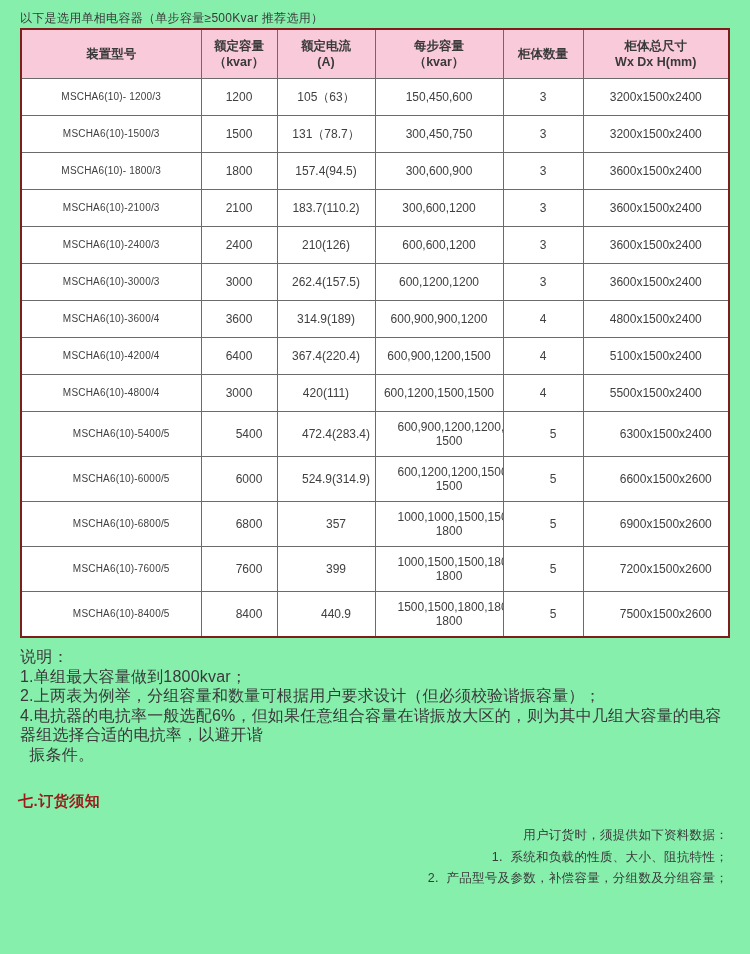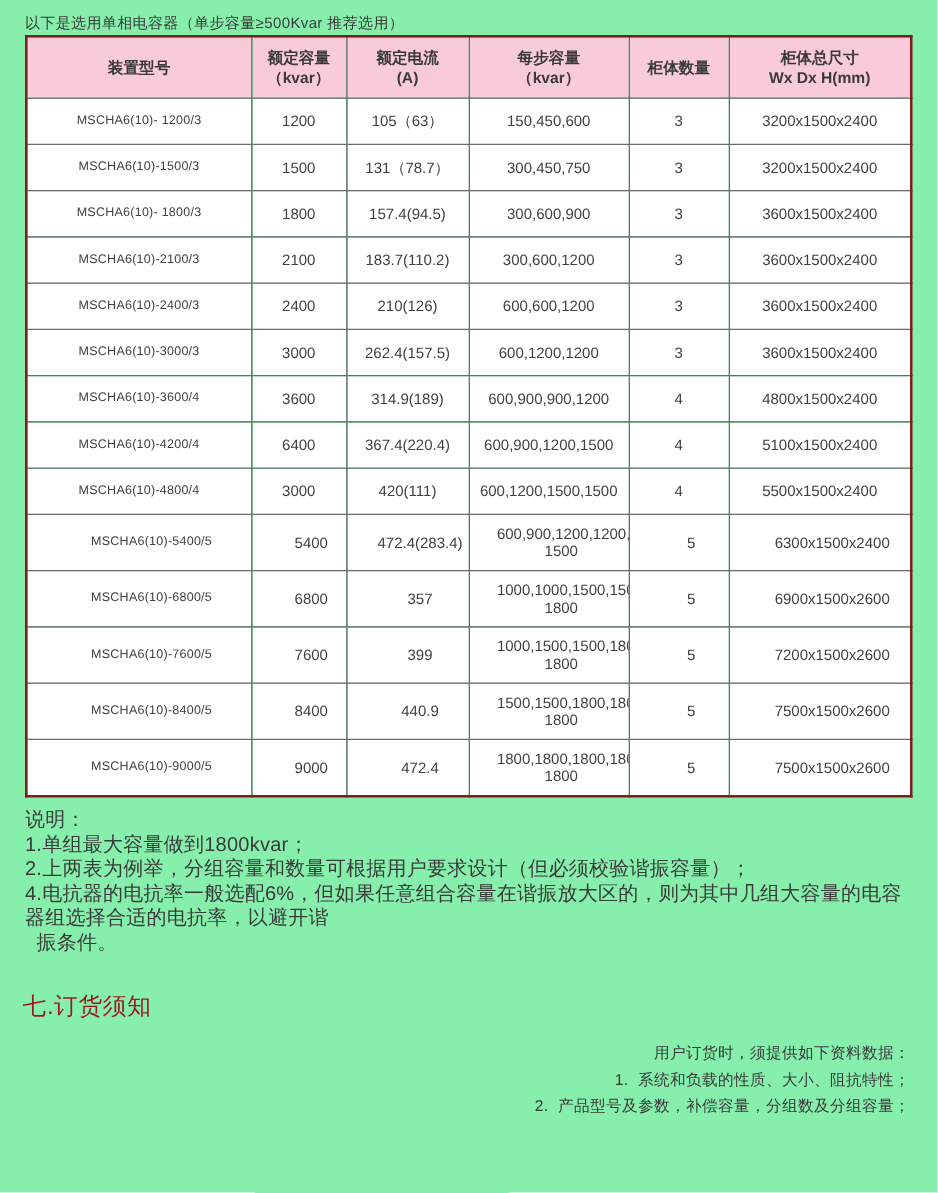--- a/index.html
+++ b/index.html
@@ -68,22 +68,22 @@
     font-size: 16px;
     line-height: 19.5px;
     color: #3a3a3a;
     letter-spacing: 0.2px;
   }
   .notes .note-line {
     white-space: pre-wrap;
   }
   .order-title {
     margin: 28px 0 0 -2px;
-    font-size: 19px;
-    font-weight: normal;
+    font-size: 15px;
+    font-weight: bold;
     color: #9b1b1b;
     letter-spacing: 0.5px;
   }
   .order-body {
     margin-top: 14px;
     margin-left: 18px;
     font-size: 12.5px;
     line-height: 21.5px;
     color: #3a3a3a;
     letter-spacing: 0.3px;
@@ -200,20 +200,29 @@
           <tr class="tall">
             <td class="model">MSCHA6(10)-5400/5</td>
             <td>5400</td>
             <td>472.4(283.4)</td>
             <td>600,900,1200,1200,
 1500</td>
             <td>5</td>
             <td>6300x1500x2400</td>
           </tr>
           <tr class="tall">
+            <td class="model">MSCHA6(10)-6000/5</td>
+            <td>6000</td>
+            <td>524.9(314.9)</td>
+            <td>600,1200,1200,1500,
+1500</td>
+            <td>5</td>
+            <td>6600x1500x2600</td>
+          </tr>
+          <tr class="tall">
             <td class="model">MSCHA6(10)-6800/5</td>
             <td>6800</td>
             <td>357</td>
             <td>1000,1000,1500,1500,
 1800</td>
             <td>5</td>
             <td>6900x1500x2600</td>
           </tr>
           <tr class="tall">
             <td class="model">MSCHA6(10)-7600/5</td>
@@ -222,29 +231,20 @@
             <td>1000,1500,1500,1800,
 1800</td>
             <td>5</td>
             <td>7200x1500x2600</td>
           </tr>
           <tr class="tall">
             <td class="model">MSCHA6(10)-8400/5</td>
             <td>8400</td>
             <td>440.9</td>
             <td>1500,1500,1800,1800,
-1800</td>
-            <td>5</td>
-            <td>7500x1500x2600</td>
-          </tr>
-          <tr class="tall">
-            <td class="model">MSCHA6(10)-9000/5</td>
-            <td>9000</td>
-            <td>472.4</td>
-            <td>1800,1800,1800,1800,
 1800</td>
             <td>5</td>
             <td>7500x1500x2600</td>
           </tr>
         </tbody>
     </table>
 
     <div class="notes">
       <div class="note-line">说明：</div>
       <div>

